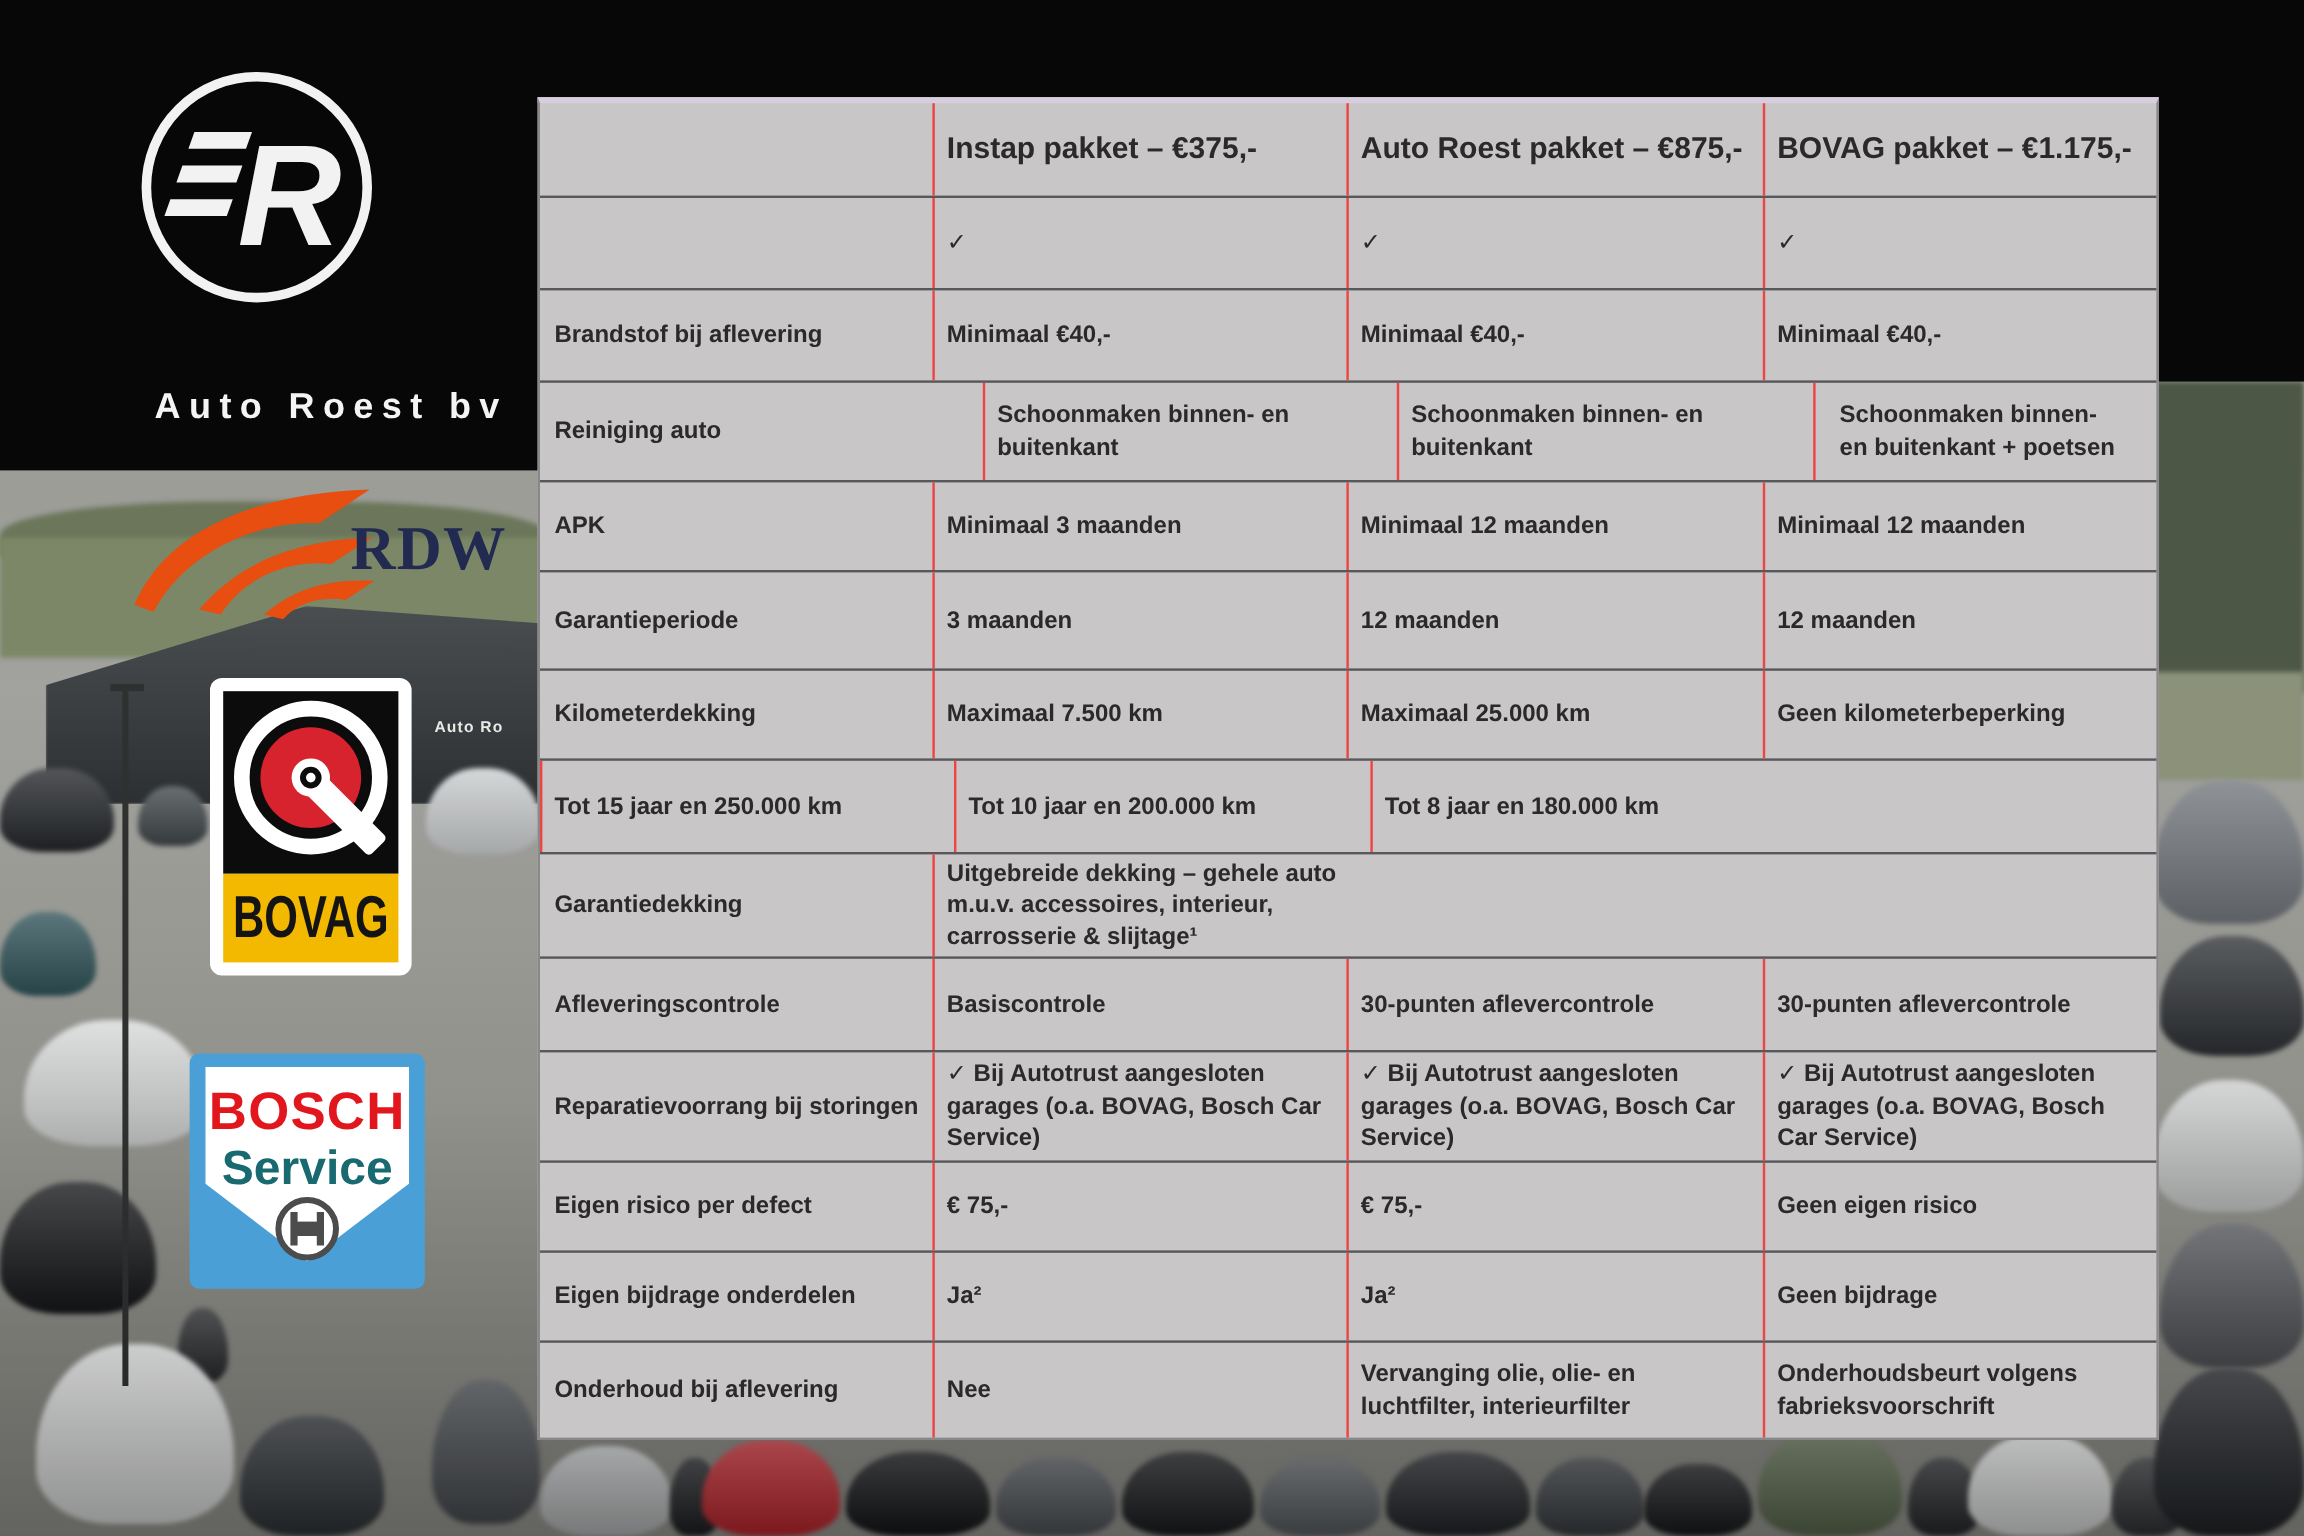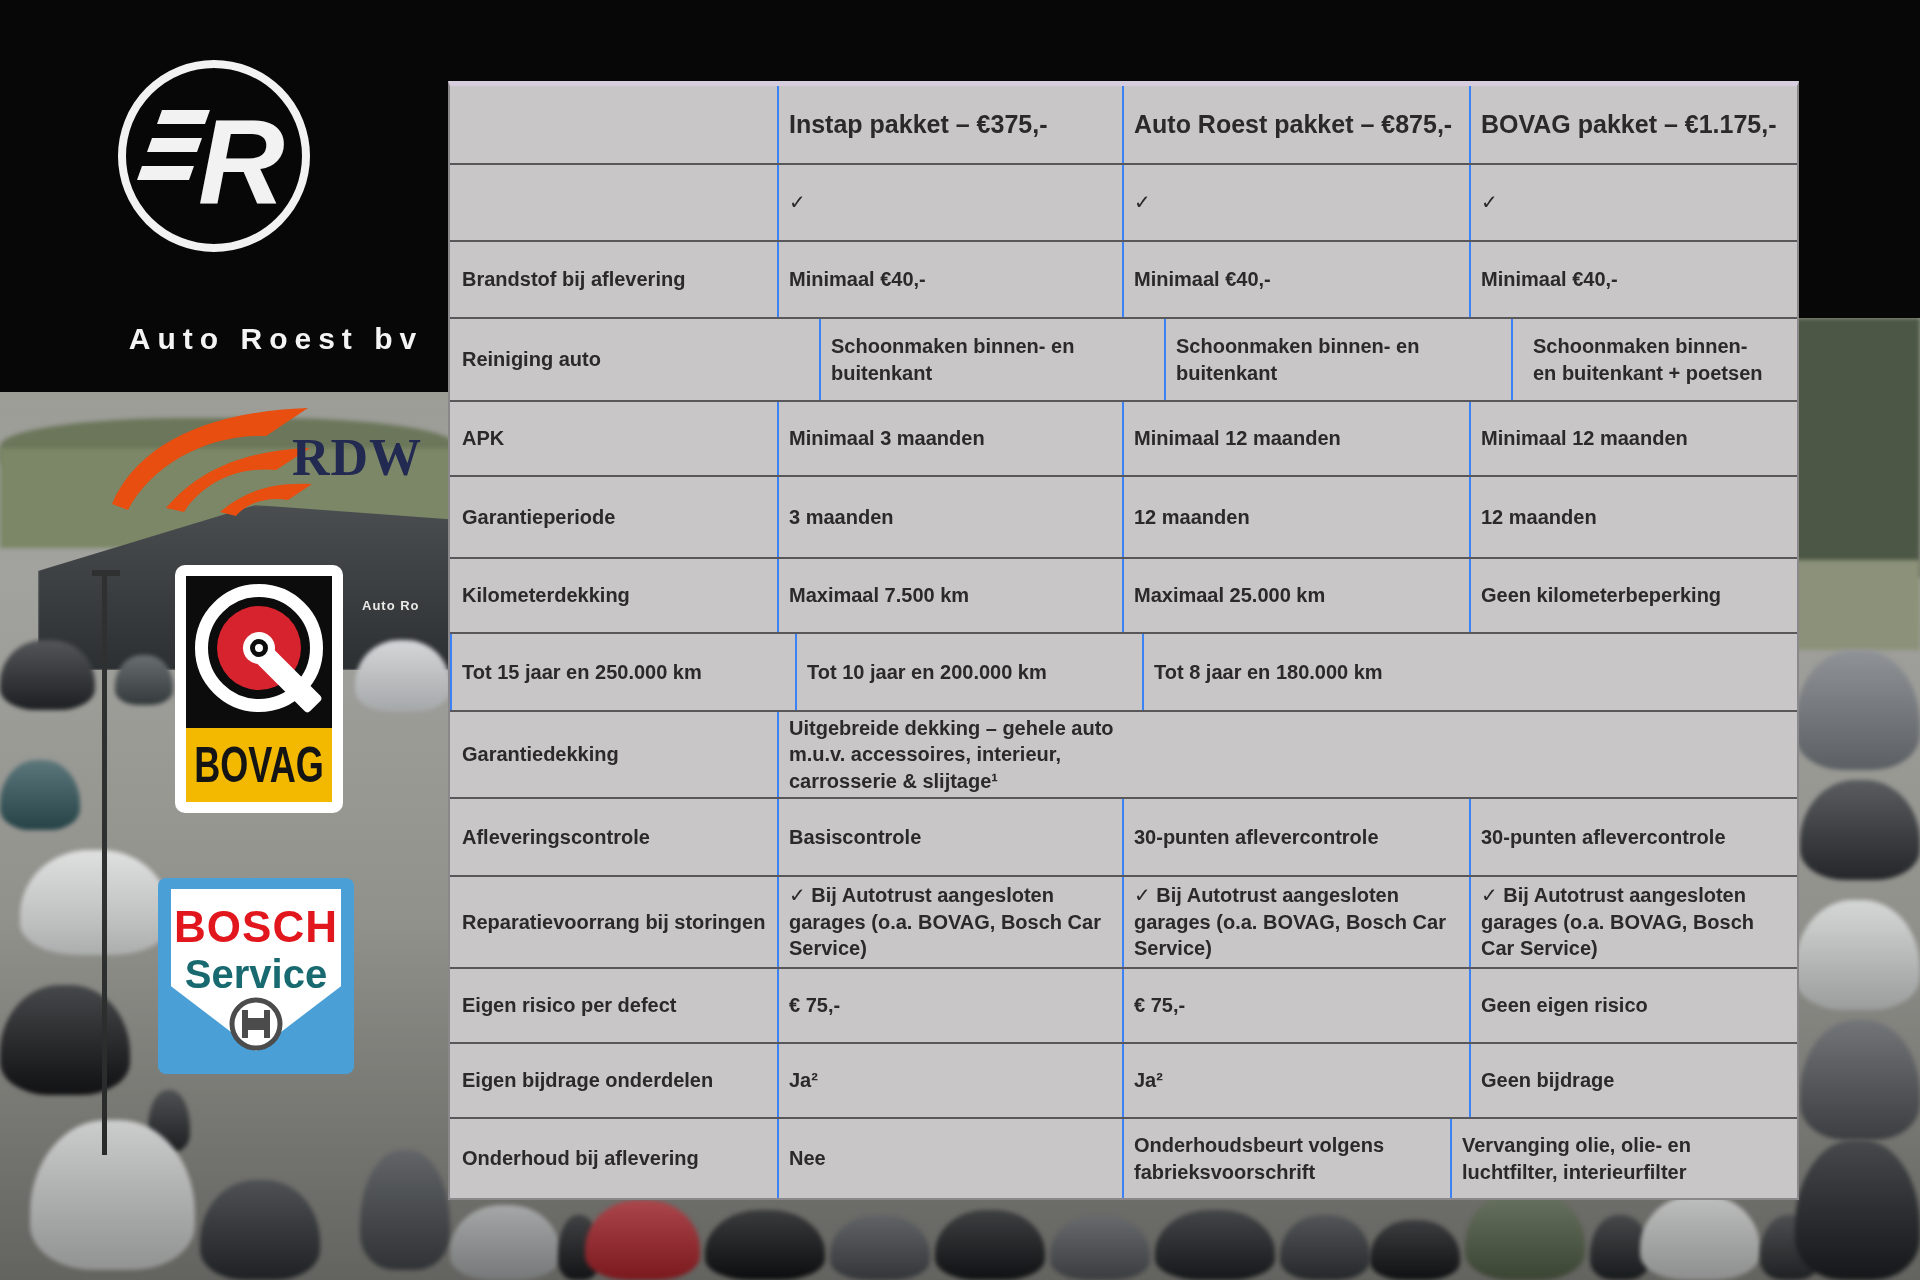--- a/index.html
+++ b/index.html
@@ -74,21 +74,21 @@
   
   .pkg-table{position:absolute;left:448px;top:81px;width:1347px;z-index:5;
         background:#c8c6c7;border-top:5px solid #d6cede;
         border-left:2px solid #8a888a;border-right:2px solid #8a888a;
         border-bottom:2px solid #8a888a;box-sizing:content-box;}
   .trow{display:flex;box-sizing:border-box;border-top:2px solid #59575a;}
   .trow:first-child{border-top:none;}
   .tcell{box-sizing:border-box;display:flex;align-items:center;
         font-weight:bold;color:#2b292a;font-size:20px;line-height:1.32;
         padding:6px 10px 6px 10px;overflow:hidden;}
-  .tcell.val{border-left:2px solid #3b82f6;}
+  .tcell.val{border-left:2px solid #ef4444;}
   .tcell.lbl{padding-left:12px;padding-right:4px;}
   .tcell.th{font-size:25px;}
 </style>
 </head>
 <body>
 
 <div class="stage">
 
   <div class="photo">
     <div class="scape" style="left:0;top:418px;width:456px;height:70px;background:#6b765a;border-radius:40%;"></div>
@@ -252,18 +252,18 @@
       </div>
       <div class="trow" style="height: 75px;">
         <div class="tcell lbl" style="width: 327px;">Eigen bijdrage onderdelen</div>
         <div class="tcell val" style="width: 345px;">Ja²</div>
         <div class="tcell val" style="width: 347px;">Ja²</div>
         <div class="tcell val" style="width: 328px;">Geen bijdrage</div>
       </div>
       <div class="trow" style="height: 81px;">
         <div class="tcell lbl" style="width: 327px;">Onderhoud bij aflevering</div>
         <div class="tcell val" style="width: 345px;">Nee</div>
+        <div class="tcell val" style="width: 347px;">Vervanging olie, olie- en luchtfilter, interieurfilter</div>
         <div class="tcell val" style="width: 328px;">Onderhoudsbeurt volgens fabrieksvoorschrift</div>
-        <div class="tcell val" style="width: 347px;">Vervanging olie, olie- en luchtfilter, interieurfilter</div>
       </div>
     </div>
 
 </div>
 
 </body></html>

